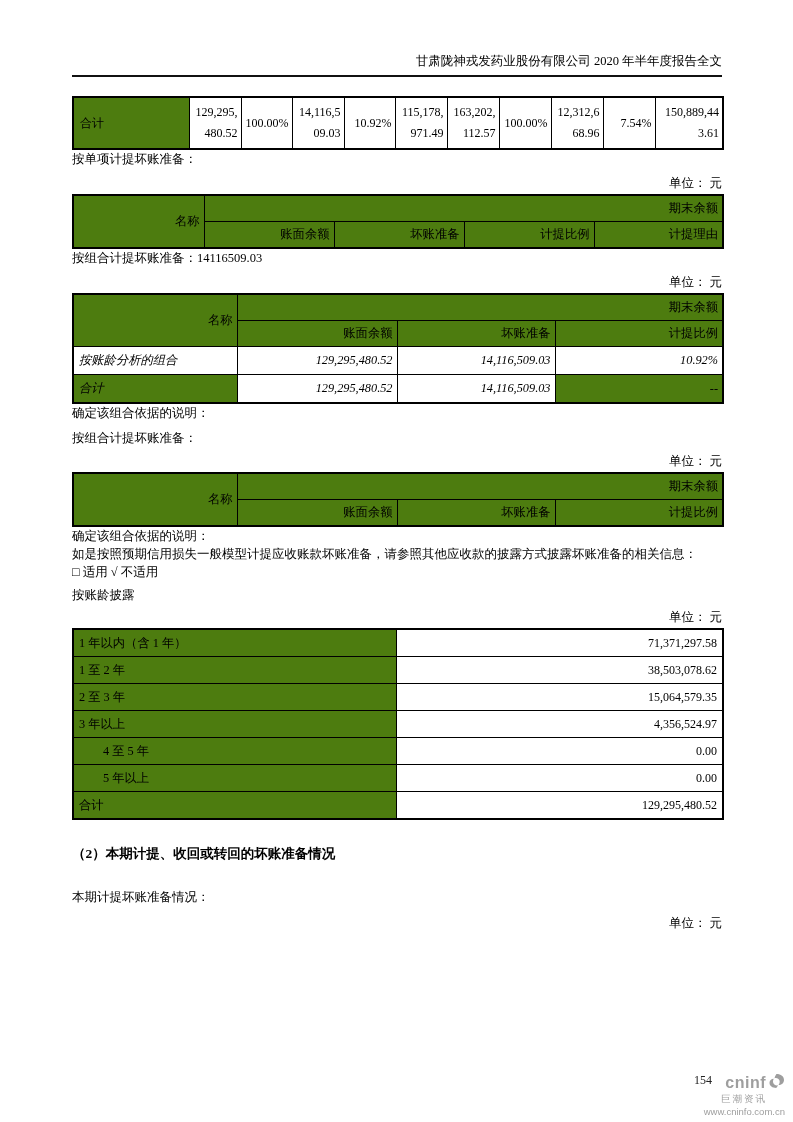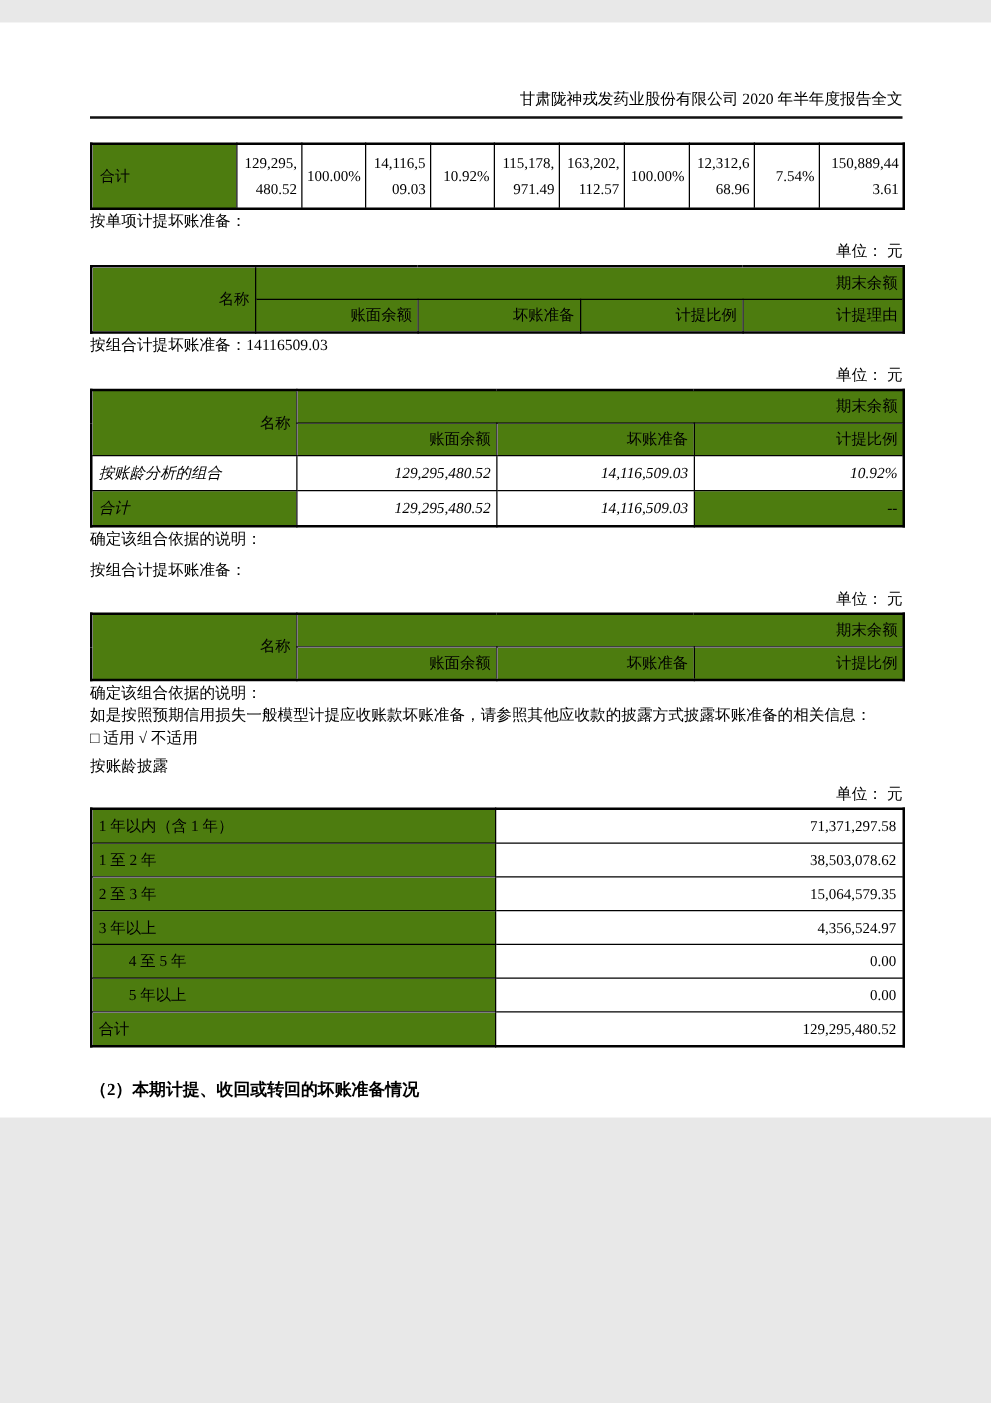--- a/index.html
+++ b/index.html
@@ -1,19 +1,19 @@
 <!DOCTYPE html>
 <html><head>
 <meta charset="utf-8">
 <style>
   html,body { margin:0; padding:0; background:#e8e8e8; }
   .page {
     position:relative;
-    width:793px; height:876px;
-    margin:18px auto;
+    width:793px; height:1122px;
+    margin:0 auto;
     background:#ffffff;
     font-family:"Liberation Serif","DejaVu Serif",serif;
     font-size:12.5px;
     color:#000;
     overflow:hidden;
   }
   .content { position:absolute; left:72px; top:0; width:650px; }
 
   .header-title { padding-top:52px; text-align:right; font-size:12.5px; line-height:18px; }
   .header-rule { border-bottom:2px solid #111; margin-top:5px; }
@@ -248,13 +248,26 @@
       </table>
 
     <h2 class="sub-heading">（2）本期计提、收回或转回的坏账准备情况</h2>
     <p class="line" style="margin-top:24px">本期计提坏账准备情况：</p>
     <div class="unit" style="margin-top:8px">单位：  元</div>
 
   </div>
 
   <div class="page-number">154</div>
 
+  <div class="cninfo-logo">
+    <div class="cninfo-brand-row">
+      <span class="cninfo-brand">cninf</span>
+      <span class="cninfo-swirl">
+        <svg width="17" height="16" viewBox="0 0 17 16">
+          <path d="M8.5 1 C13 1 16 3.5 16 7 C16 10 13.5 12 10.5 12 C11.5 10.5 12 9 11.5 7.5 C10.8 5.3 8.5 4.5 6.5 5.2 C7 3 8.5 1 8.5 1 Z" fill="#9e9e9e"></path>
+          <path d="M8.2 15 C4.5 15 1.5 13 1.5 9.8 C1.5 7.5 3.2 5.8 5.8 5.8 C5 7.2 4.8 8.7 5.3 10 C6 11.9 8 12.8 9.9 12.3 C9.3 14 8.2 15 8.2 15 Z" fill="#9e9e9e"></path>
+        </svg>
+      </span>
+    </div>
+    <div class="cninfo-cn">巨潮资讯</div>
+    <div class="cninfo-url">www.cninfo.com.cn</div>
+  </div>
 </div>
 
 </body></html>

